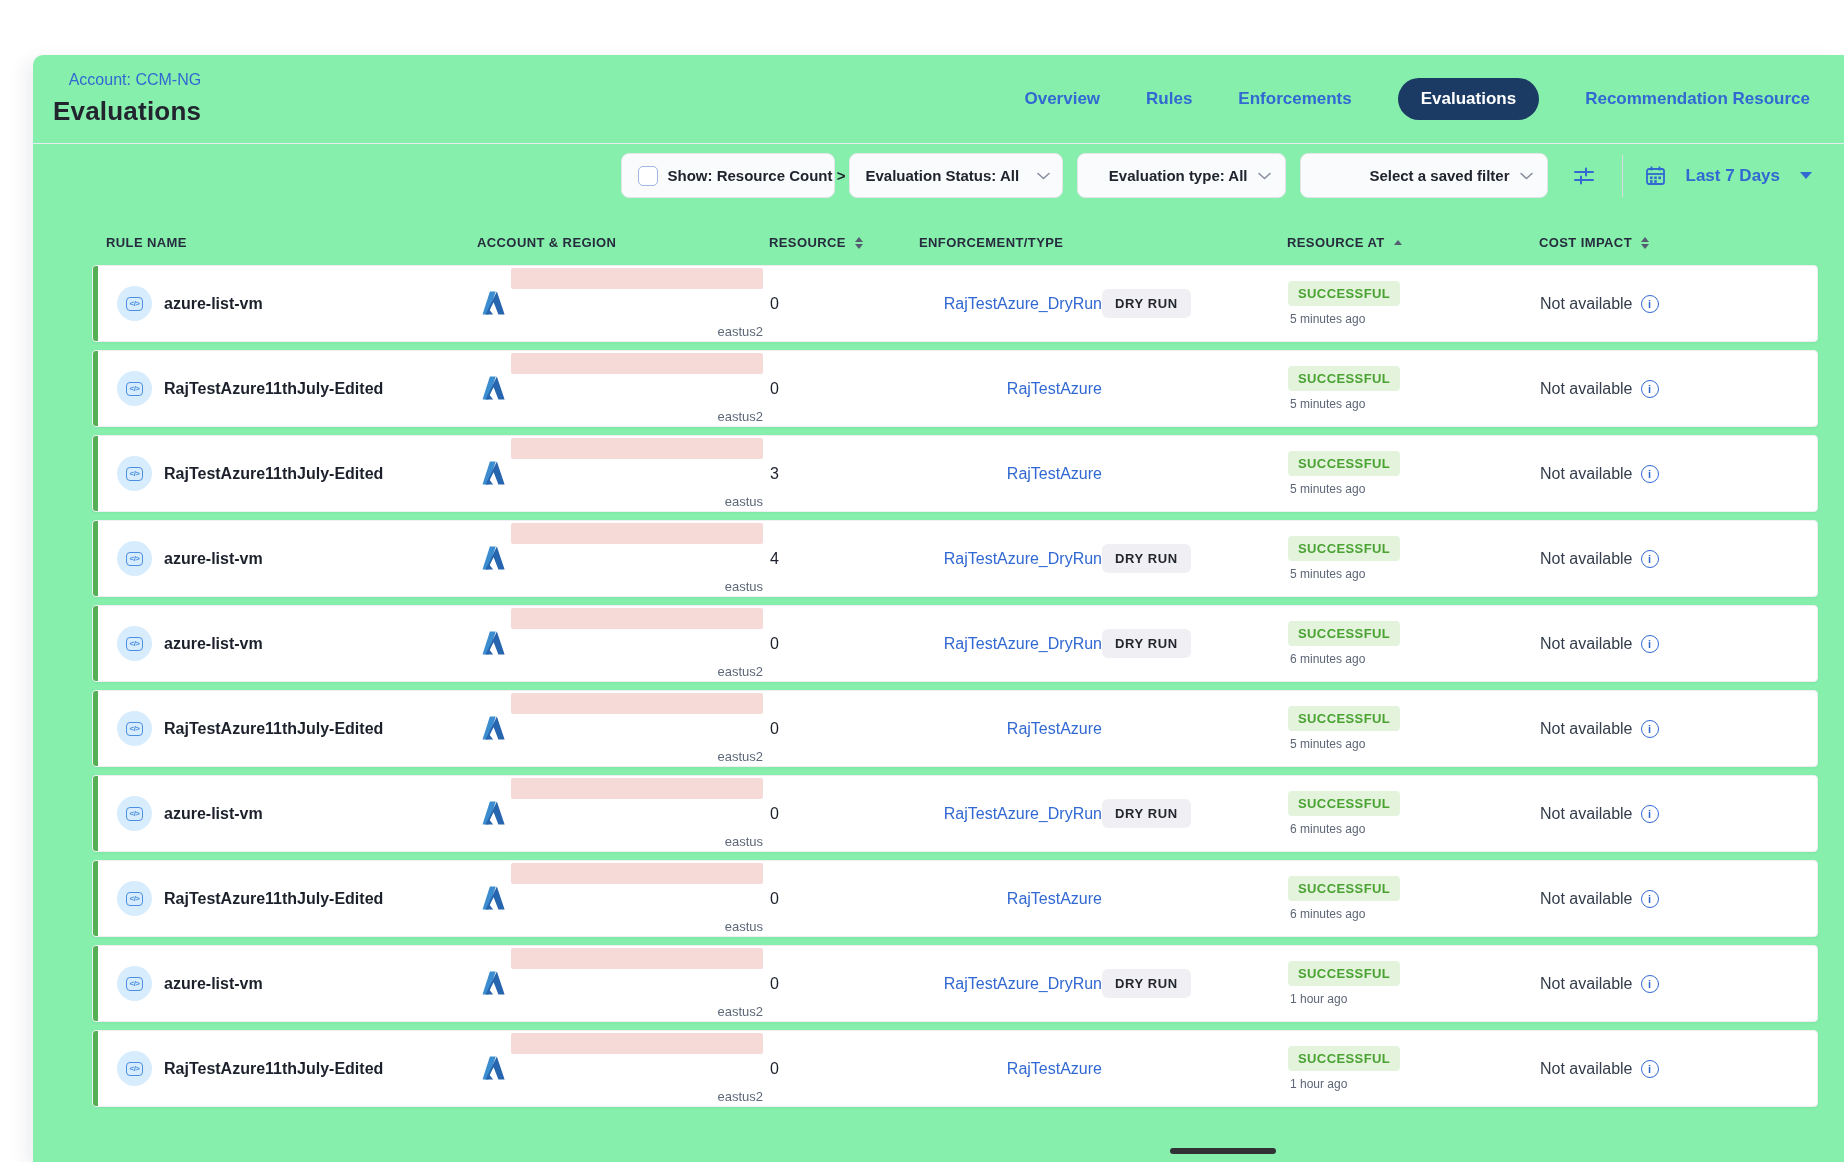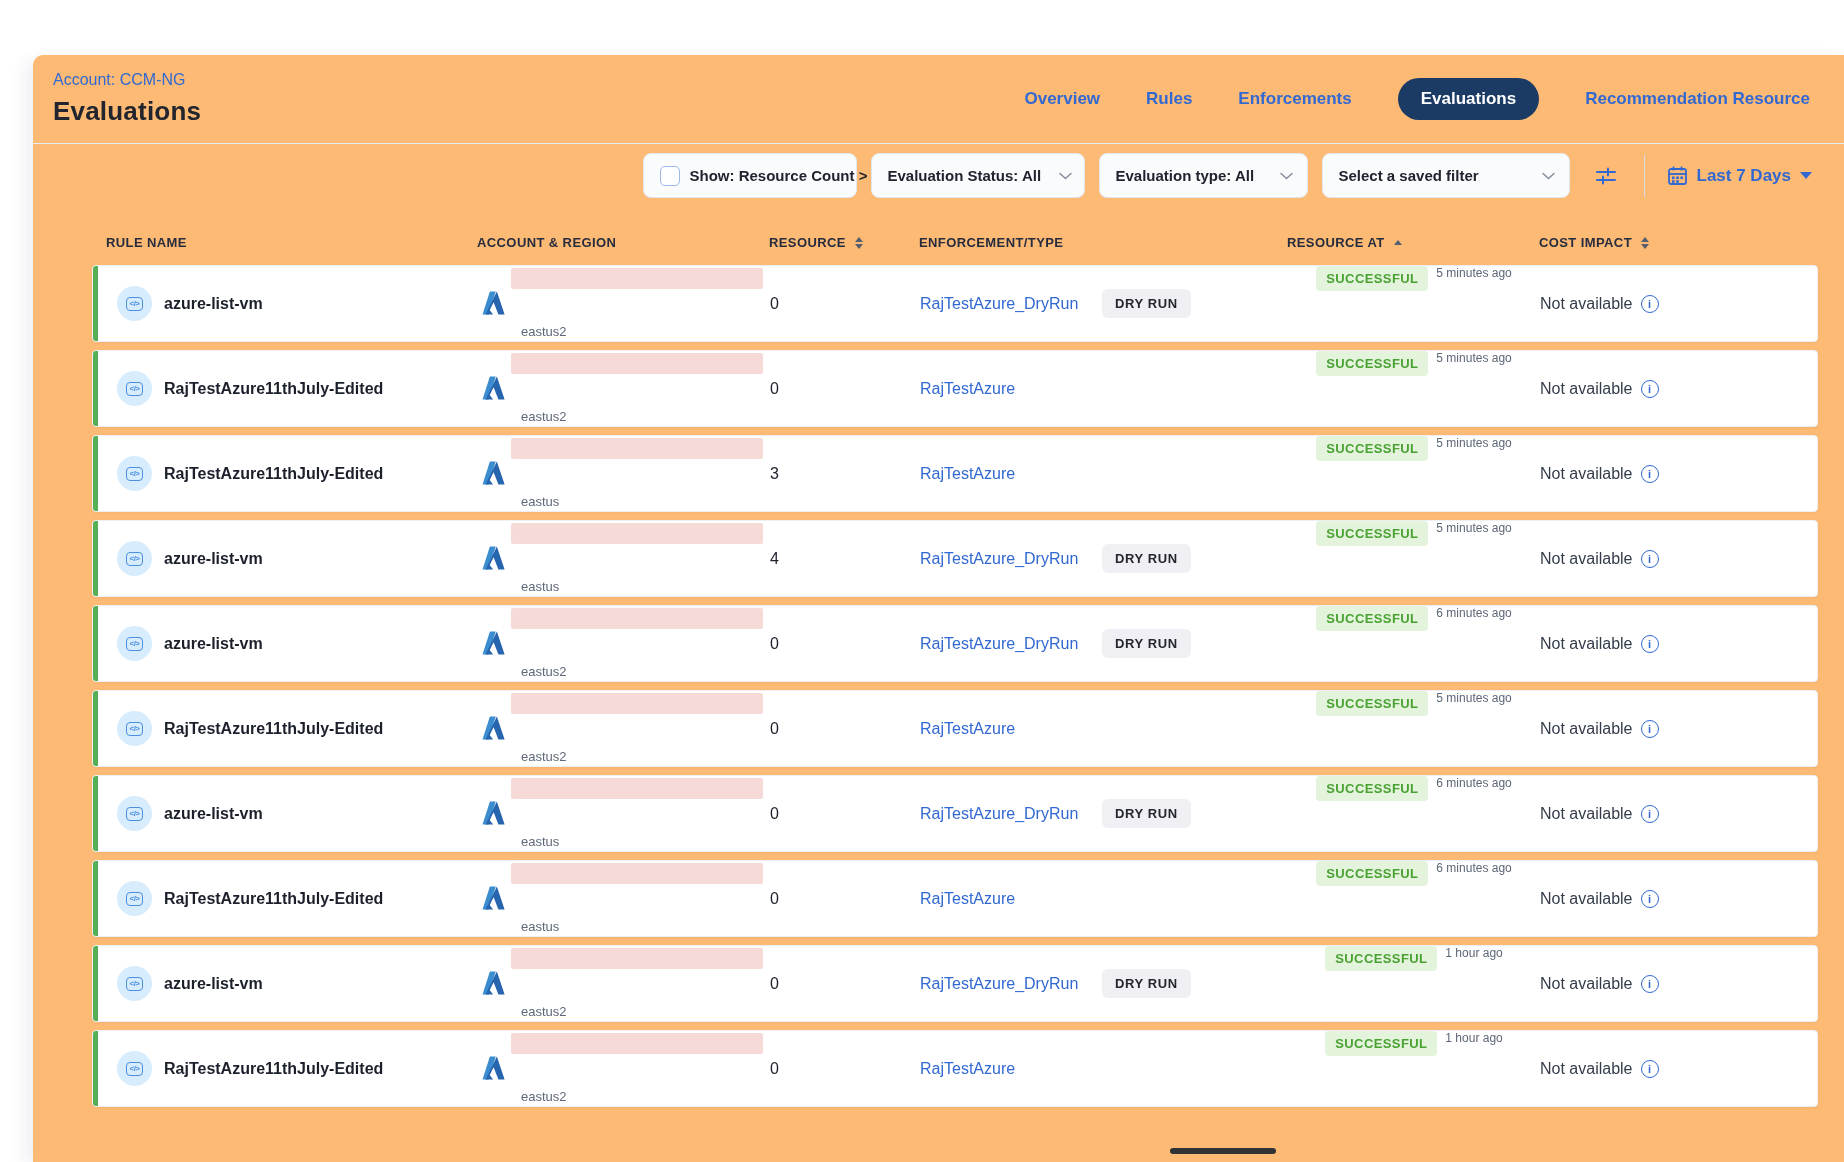--- a/index.html
+++ b/index.html
@@ -1,22 +1,22 @@
 <!DOCTYPE html>
 <html style="--accent: #3168d2; --tabbg: #1b3a64; --okbg: #e3f3dc; --oktx: #4aa233; --drybg: #f0f0f4; --stripe: #55b055; --pink: #f5dad8;"><head>
 <meta charset="utf-8">
 <style>
   * { margin:0; padding:0; box-sizing:border-box; }
   html,body { width:1844px; height:1162px; overflow:hidden; background:#fff;
               font-family:"Liberation Sans", sans-serif; color:#1f2430; }
   .page { position:relative; width:1844px; height:1162px; background:#fff; }
 
   .content { position:absolute; left:33px; top:55px; right:0; bottom:0;
-             background:#fdba74; border-radius:10px 0 0 0;
-             box-shadow:-7px 5px 18px rgba(30,40,80,0.08); }
+             background:#86efac; border-radius:10px 0 0 0;
+             box-shadow:-7px 5px 18px rgba(30,40,80,0.08);text-align:right; }
 
   
   .topbar { display:flex; justify-content:space-between; align-items:center;
             padding:16px 28px 16px 20px; border-bottom:1px solid #e8ebef; }
   .account-link { display:block; color:var(--accent); font-size:16px; font-weight:500;
                   text-decoration:none; margin-bottom:7px; cursor:pointer; }
   .page-title { font-size:26px; font-weight:700; color:#22252e; letter-spacing:.2px; }
   .tabs { display:flex; align-items:center; gap:46px; margin-right:6px; }
   .tab { font-size:17px; font-weight:600; color:var(--accent); cursor:pointer; white-space:nowrap; }
   .tab.active { background:var(--tabbg); color:#fff; padding:11px 23px; border-radius:999px; }
@@ -29,21 +29,21 @@
           padding:0 14px 0 16px; font-size:15px; font-weight:600; color:#20242e;
           cursor:pointer; white-space:nowrap; }
   .ctrl .lbl { flex:1; }
   .checkbox { width:20px; height:20px; border:1.5px solid #9db9e8; border-radius:5px;
               background:#fff; flex-shrink:0; }
   .w-status { width:214px;gap:18px; } .w-type { width:209px; } .w-saved { width:248px; } .w-check { width:214px; }
   .chev { flex-shrink:0; margin-left:auto; }
   .icon-btn { background:none; border:none; cursor:pointer; display:flex; align-items:center;
               padding:4px; margin-left:6px; }
   .vdiv { width:1px; height:42px; background:#d8dce2; margin:0 8px; }
-  .daterange { display:flex; align-items:center; gap:9px; color:var(--accent);
+  .daterange { display:flex; align-items:center; gap:20px; color:var(--accent);
                font-size:17px; font-weight:600; cursor:pointer; margin-right:4px; }
   .caret-down { width:0; height:0; border-left:6px solid transparent;
                 border-right:6px solid transparent; border-top:7px solid var(--accent); }
 
   
   .grid { display:grid; grid-template-columns:371px 292px 150px 368px 252px 1fr;
           padding-left:14px; }
   .thead { margin:0 26px 0 59px; padding:27px 0 15px 14px; }
   .th { display:flex; align-items:center; gap:9px; font-size:13px; font-weight:700;
         color:#262b3d; letter-spacing:.4px; }
@@ -74,21 +74,21 @@
   .redact { width:252px; height:21px; background:var(--pink); border-radius:2px; }
   .region { font-size:13px; color:#5d6878; margin:3px 0 0 10px; }
 
   .resource-cell span { font-size:16px; color:#1b202b; }
 
   .enf-link { width:182px; flex-shrink:0; font-size:16px; font-weight:500;
               color:var(--accent); text-decoration:none; cursor:pointer; }
   .dryrun { background:var(--drybg); color:#24262e; font-size:13px; font-weight:700;
             letter-spacing:.6px; padding:7px 13px; border-radius:6px; }
 
-  .eval-cell { flex-direction:row; align-items:flex-start; justify-content:center; gap:6px; }
+  .eval-cell { flex-direction:column; align-items:flex-start; justify-content:center; gap:6px; }
   .success { background:var(--okbg); color:var(--oktx); font-size:13px; font-weight:700;
              letter-spacing:.4px; padding:5px 10px; border-radius:4px; }
   .when { font-size:12px; color:#5d6676; padding-left:2px; }
 
   .cost-cell { gap:8px; }
   .cost-cell .cost-text { font-size:16px; color:#333c4a; }
   .info { width:18px; height:18px; border:1.5px solid var(--accent); border-radius:50%;
           color:var(--accent); font-size:11px; font-weight:700; display:flex;
           align-items:center; justify-content:center; cursor:pointer; flex-shrink:0; }
 

